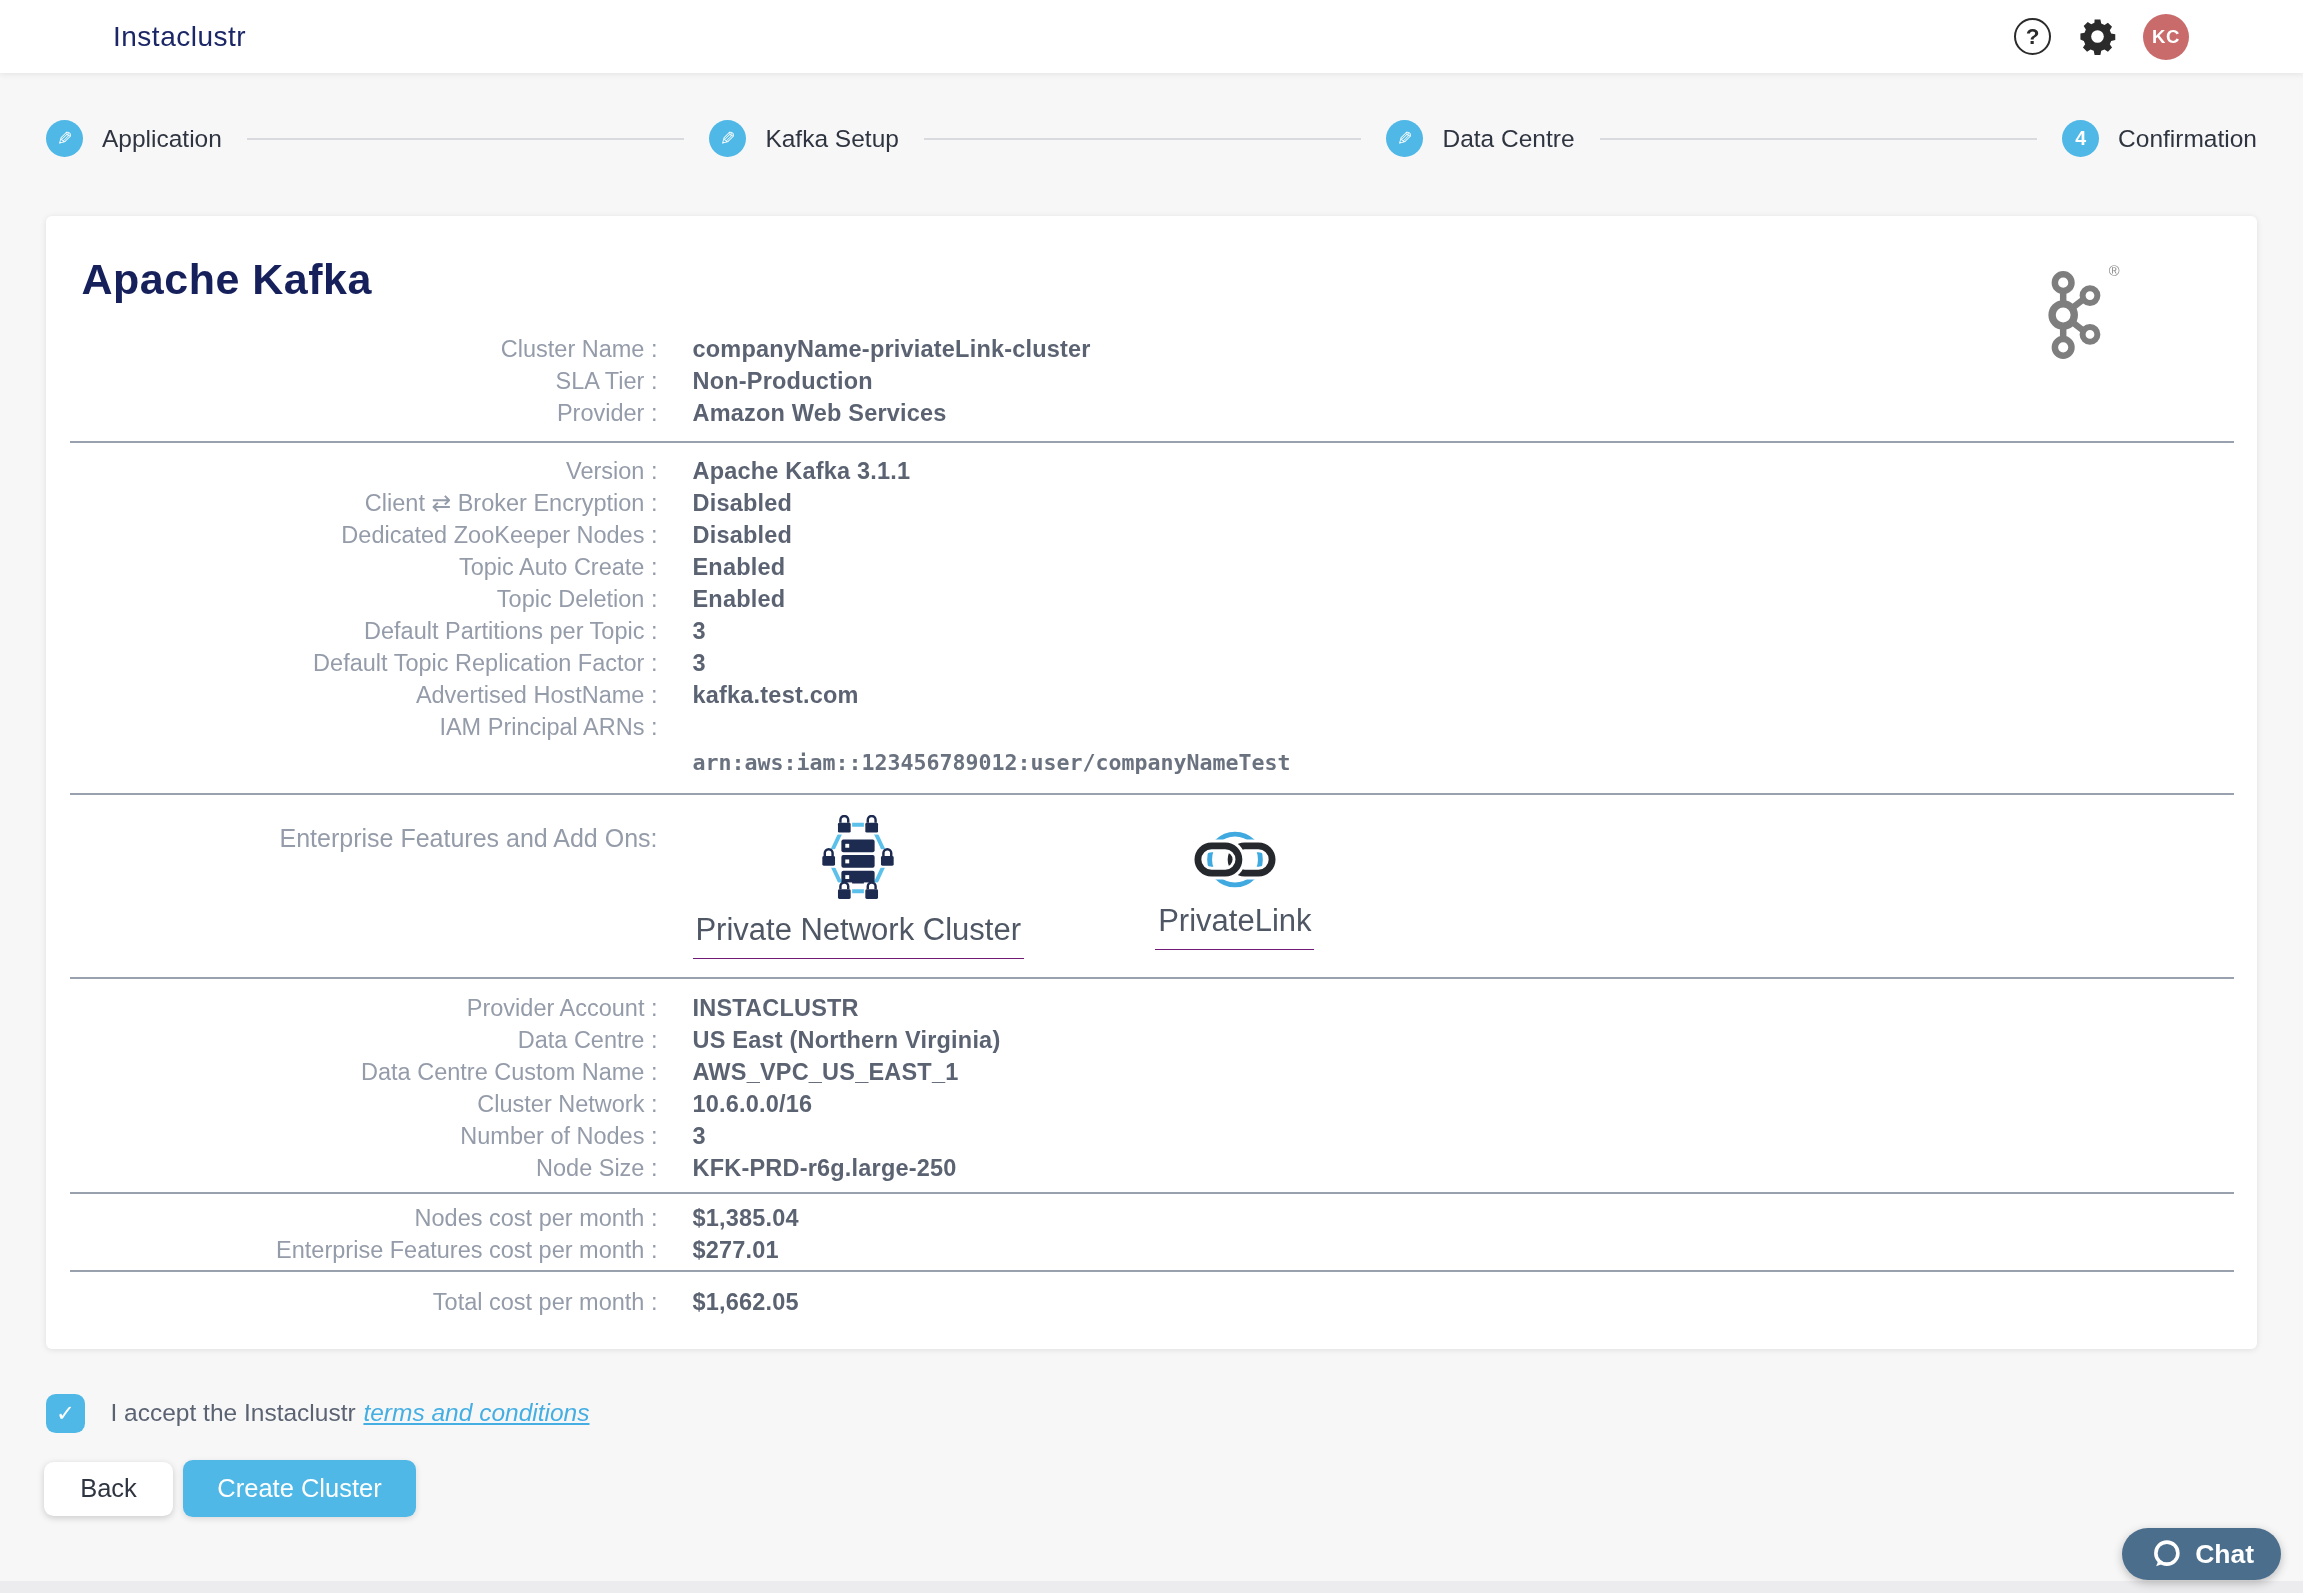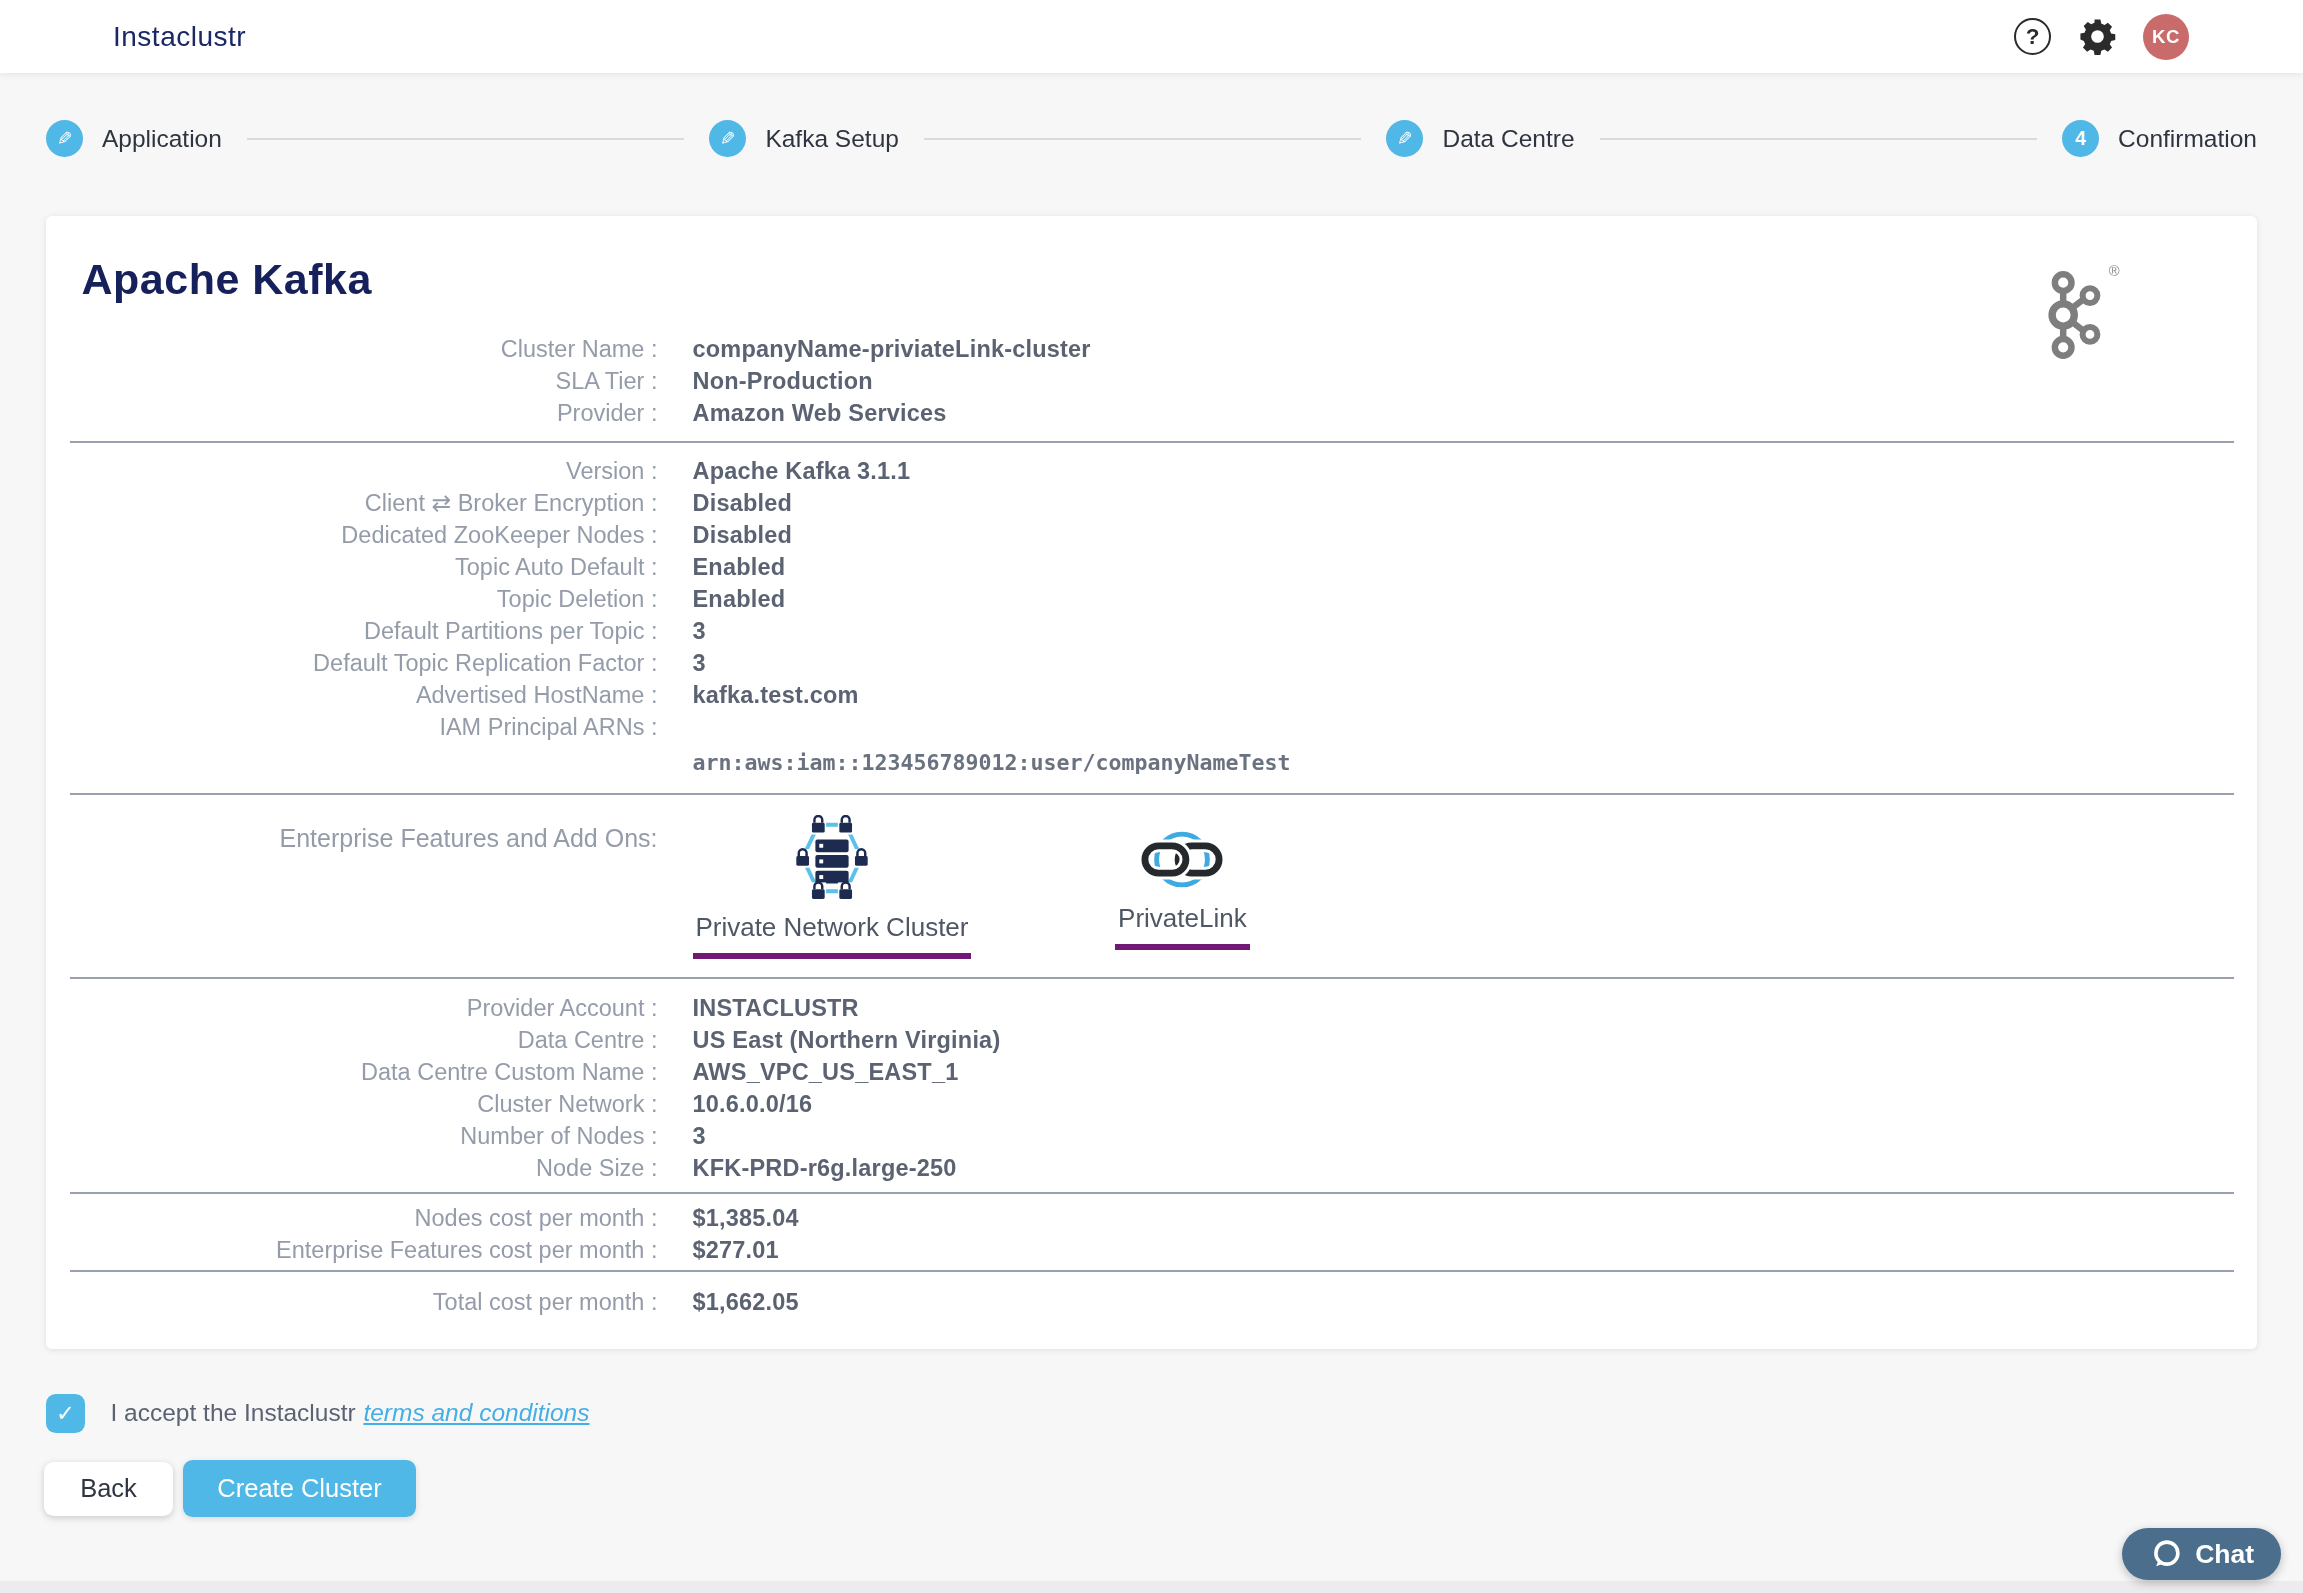--- a/index.html
+++ b/index.html
@@ -60,22 +60,22 @@
     margin-left:623px; padding:7.8px 0 17.6px 0;
     font-family:"DejaVu Sans Mono", monospace; font-weight:700; font-size:21.6px; color:#6a7280;
   }
   .divider { border:none; border-top:2px solid #9aa1ae; margin:0; }
   
   .ent { display:flex; padding:19.6px 0 17.6px 0; }
   .ent-label { width:588px; text-align:right; color:#949ba9; font-size:25px; flex:none; padding-top:9.8px; }
   .features { display:flex; margin-left:35px; gap:108px; }
   .feature { display:flex; flex-direction:column; align-items:center; min-width:206px; }
   .feature-caption {
-    margin-top:11.8px; font-size:26px; color:#4f5765;
-    padding:0 2.9px 9.8px 2.9px; border-bottom:6px solid #701a75; cursor:pointer;
+    margin-top:11.8px; font-size:31px; color:#4f5765;
+    padding:0 2.9px 9.8px 2.9px; border-bottom:1px solid #701a75; cursor:pointer;
   }
   .sec-total { padding:13.7px 0 31px 0; }
   
   .accept { display:flex; align-items:center; margin:45px 0 0 46px; font-size:24.5px; color:#5b6372; }
   .checkbox {
     width:39px; height:39px; border-radius:9.8px; background:#4fb8e6; color:#fff;
     display:flex; align-items:center; justify-content:center; font-size:22.5px;
     margin-right:25.5px; cursor:pointer; flex:none;
   }
   .terms-link { color:#45aee2; text-decoration:underline; margin-left:7.8px; cursor:pointer;font-style:italic; }
@@ -190,21 +190,21 @@
         <div class="kv-label">Client ⇄ Broker Encryption :</div>
         <div class="kv-value">Disabled</div>
       </div>
 
       <div class="kv-row">
         <div class="kv-label">Dedicated ZooKeeper Nodes :</div>
         <div class="kv-value">Disabled</div>
       </div>
 
       <div class="kv-row">
-        <div class="kv-label">Topic Auto Default :</div>
+        <div class="kv-label">Topic Auto Create :</div>
         <div class="kv-value">Enabled</div>
       </div>
 
       <div class="kv-row">
         <div class="kv-label">Topic Deletion :</div>
         <div class="kv-value">Enabled</div>
       </div>
 
       <div class="kv-row">
         <div class="kv-label">Default Partitions per Topic :</div>

